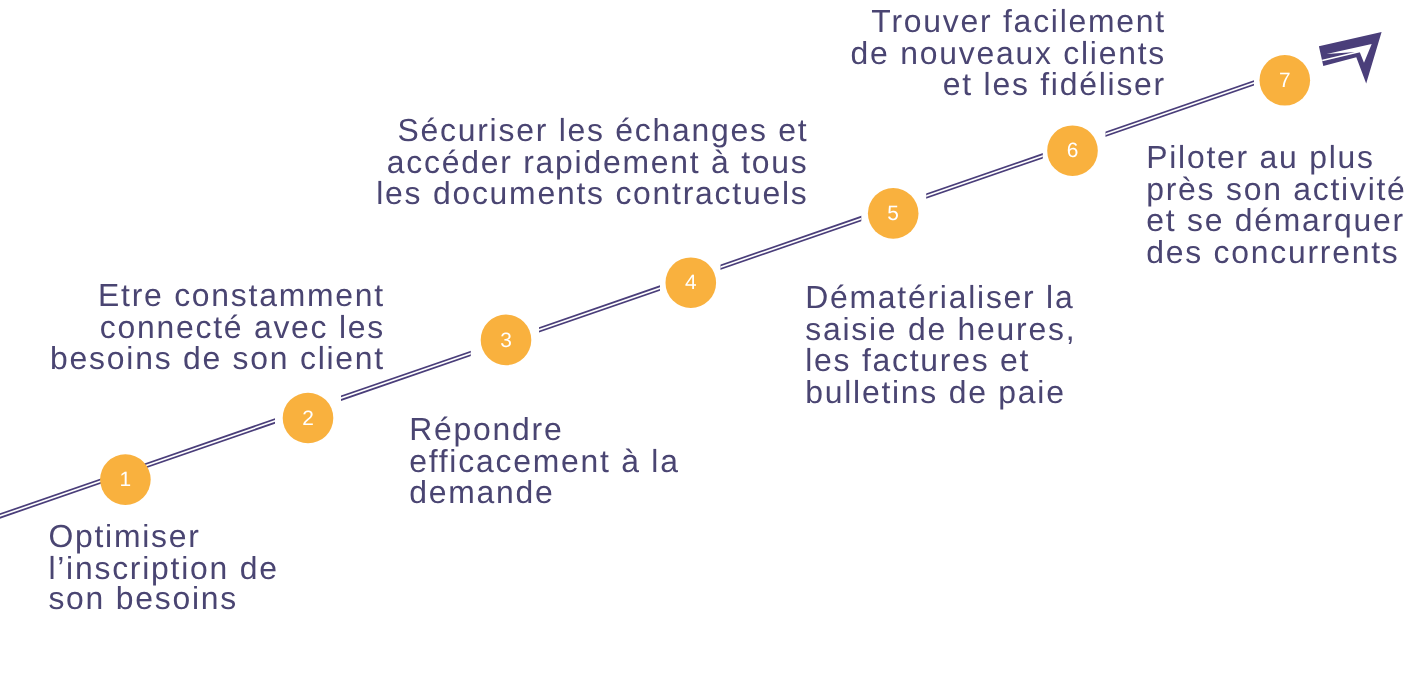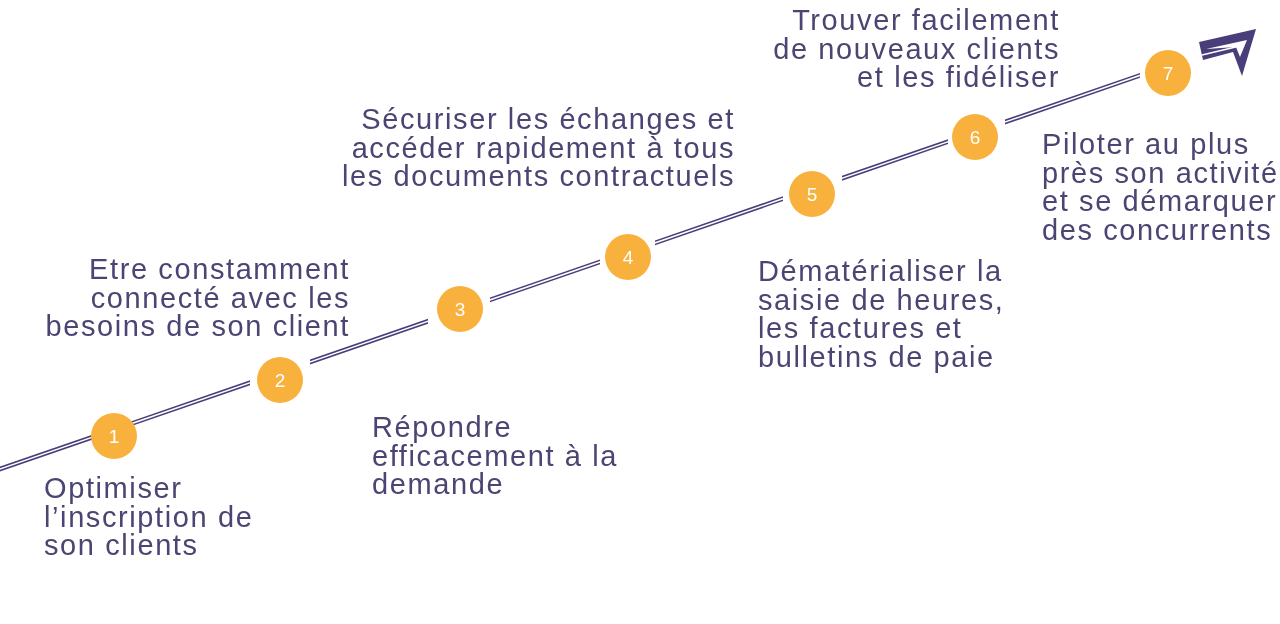--- a/index.html
+++ b/index.html
@@ -136,35 +136,35 @@
   </div>
   <div class="step-circle" style="left:952px; top:114px;">
     <span>6</span>
   </div>
   <div class="step-circle" style="left:1145px; top:50px;">
     <span>7</span>
   </div>
 
   <div class="step-label label-left" style="left:44px; top:474px; width:300px;">Optimiser
 l’inscription de
-son clients</div>
+son besoins</div>
 
   <div class="step-label label-right" style="left:30px; top:255px; width:320px;">Etre constamment
 connecté avec les
 besoins de son client</div>
 
-  <div class="step-label label-left" style="left:372px; top:377px; width:290px;margin-top:36px;">Répondre
+  <div class="step-label label-left" style="left:372px; top:377px; width:290px;">Répondre
 efficacement à la
 demande</div>
 
   <div class="step-label label-right" style="left:320px; top:105px; width:415px;text-align:right;">Sécuriser les échanges et
 accéder rapidement à tous
 les  documents contractuels</div>
 
-  <div class="step-label label-left" style="left:758px; top:257px; width:260px;">Dématérialiser la
+  <div class="step-label label-left" style="left:732px; top:257px; width:260px;">Dématérialiser la
 saisie de heures,
 les factures et
 bulletins de paie</div>
 
   <div class="step-label label-right" style="left:740px; top:6px; width:320px;">Trouver facilement
 de nouveaux clients
 et les fidéliser</div>
 
   <div class="step-label label-left" style="left:1042px; top:130px; width:250px;">Piloter au plus
 près son activité

